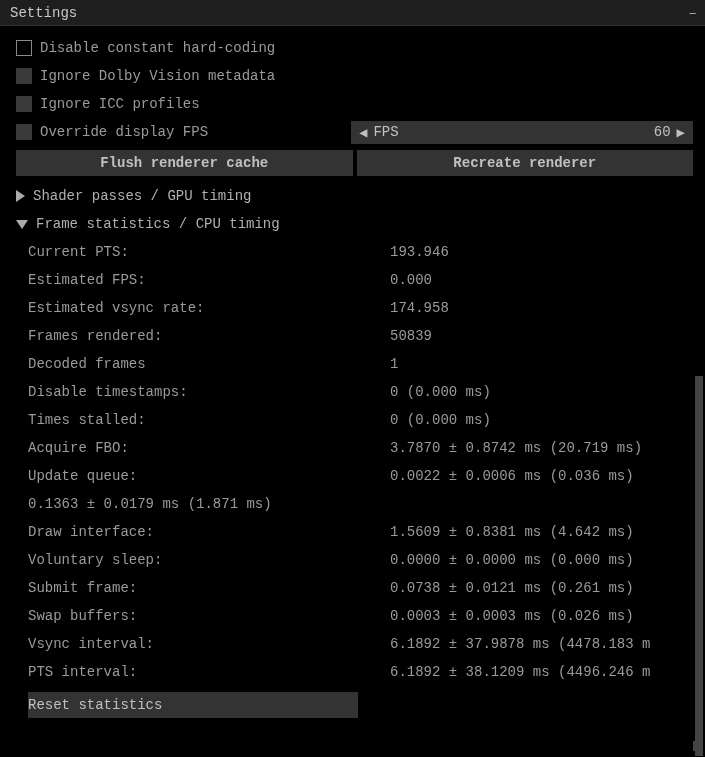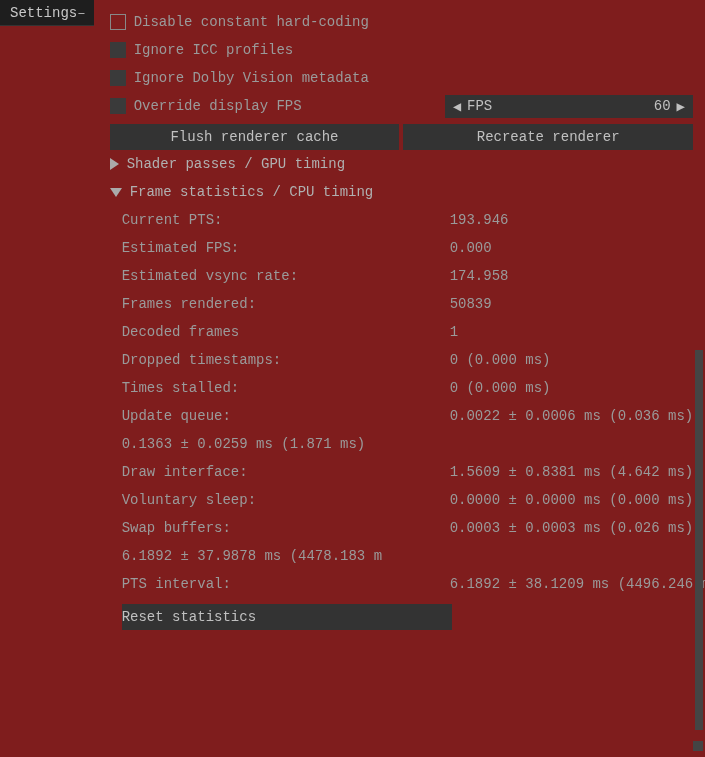--- a/index.html
+++ b/index.html
@@ -8,23 +8,23 @@
     font-family: "Courier New", monospace;
     font-size: 14px;
     color: #9a9a9a;
     width: 705px;
     height: 757px;
     overflow: hidden;
   }
   .window {
     width: 705px;
     height: 757px;
-    background: #7f1d1d;
-    display: flex;
-    flex-direction: row;
+    background: #000000;
+    display: flex;
+    flex-direction: column;
   }
   .titlebar {
     background: #1e1e1e;
     color: #c8c8c8;
     padding: 4px 10px;
     display: flex;
     justify-content: space-between;
     align-items: center;
     border-bottom: 1px solid #333;
     height: 26px;
@@ -48,20 +48,22 @@
     flex-shrink: 0;
   }
   .checkbox.outlined {
     border: 1px solid #888;
     background: transparent;
   }
   .btn-row {
     display: flex;
     gap: 4px;
     margin-top: 4px;
+    margin-bottom: 6px;
+    font-weight: bold;
   }
   .btn {
     flex: 1;
     background: #333;
     color: #c0c0c0;
     text-align: center;
     padding: 5px 0;
     cursor: pointer;
   }
   .btn-small {
@@ -116,20 +118,21 @@
     border-right: 6px solid transparent;
     border-top: 9px solid #aaa;
   }
   .stats {
     padding-left: 12px;
   }
   .stat-row {
     display: flex;
     height: 28px;
     align-items: center;
+    gap: 34px;
   }
   .stat-label {
     width: 328px;
     flex-shrink: 0;
   }
   .stat-value {
     white-space: nowrap;
   }
   .minimize {
     color: #aaa;
@@ -165,26 +168,26 @@
 
   <div class="content">
 
     <div class="row">
       <span class="checkbox outlined"></span>
       <span>Disable constant hard-coding</span>
     </div>
 
     <div class="row">
       <span class="checkbox"></span>
-      <span>Ignore ICC profiles</span>
+      <span>Ignore Dolby Vision metadata</span>
     </div>
 
     <div class="row">
       <span class="checkbox"></span>
-      <span>Ignore Dolby Vision metadata</span>
+      <span>Ignore ICC profiles</span>
     </div>
 
     <div class="fps-row">
       <div class="fps-left">
         <span class="checkbox"></span>
         <span>Override display FPS</span>
       </div>
       <div class="fps-right">
         <span class="arrow">◀</span>
         <span class="fps-name" style="margin-left:6px;">FPS</span>
@@ -223,47 +226,56 @@
         </div>
         <div class="stat-row">
           <span class="stat-label">Frames rendered:</span>
           <span class="stat-value">50839</span>
         </div>
         <div class="stat-row">
           <span class="stat-label">Decoded frames</span>
           <span class="stat-value">1</span>
         </div>
         <div class="stat-row">
-          <span class="stat-label">Dropped timestamps:</span>
+          <span class="stat-label">Disable timestamps:</span>
           <span class="stat-value">0 (0.000 ms)</span>
         </div>
         <div class="stat-row">
           <span class="stat-label">Times stalled:</span>
           <span class="stat-value">0 (0.000 ms)</span>
         </div>
         <div class="stat-row">
+          <span class="stat-label">Acquire FBO:</span>
+          <span class="stat-value">3.7870 ± 0.8742 ms (20.719 ms)</span>
+        </div>
+        <div class="stat-row">
           <span class="stat-label">Update queue:</span>
           <span class="stat-value">0.0022 ± 0.0006 ms (0.036 ms)</span>
         </div>
         <div class="stat-row">
-          <span class="stat-value">0.1363 ± 0.0259 ms (1.871 ms)</span>
+          <span class="stat-value">0.1363 ± 0.0179 ms (1.871 ms)</span>
         </div>
         <div class="stat-row">
           <span class="stat-label">Draw interface:</span>
           <span class="stat-value">1.5609 ± 0.8381 ms (4.642 ms)</span>
         </div>
         <div class="stat-row">
           <span class="stat-label">Voluntary sleep:</span>
           <span class="stat-value">0.0000 ± 0.0000 ms (0.000 ms)</span>
         </div>
         <div class="stat-row">
+          <span class="stat-label">Submit frame:</span>
+          <span class="stat-value">0.0738 ± 0.0121 ms (0.261 ms)</span>
+        </div>
+        <div class="stat-row">
           <span class="stat-label">Swap buffers:</span>
           <span class="stat-value">0.0003 ± 0.0003 ms (0.026 ms)</span>
         </div>
         <div class="stat-row">
+          <span class="stat-label">Vsync interval:</span>
           <span class="stat-value">6.1892 ± 37.9878 ms (4478.183 m</span>
         </div>
         <div class="stat-row">
           <span class="stat-label">PTS interval:</span>
           <span class="stat-value">6.1892 ± 38.1209 ms (4496.246 m</span>
         </div>
       </div>
 
     <div class="btn-small" style="margin-left:12px;">Reset statistics</div>
 

